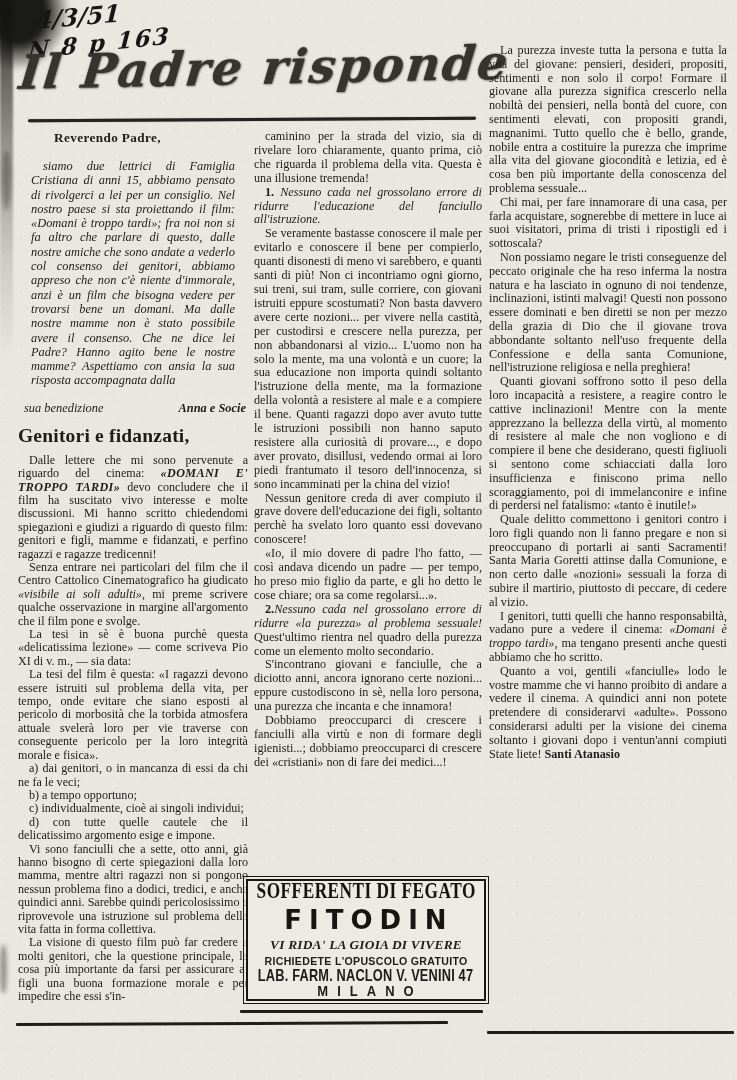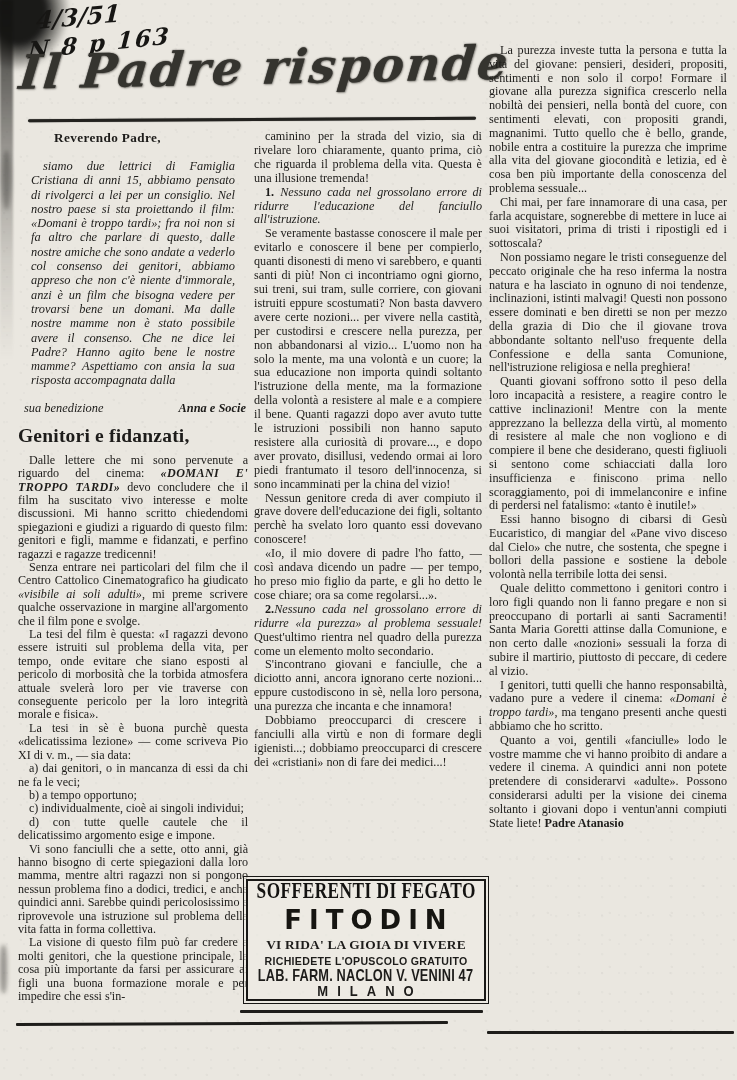--- a/index.html
+++ b/index.html
@@ -57,21 +57,21 @@
   p.li{text-indent:14px;margin:0;}
   
   .adbox{position:absolute;left:243px;top:876px;width:246px;height:128px;
     border:1.5px solid #191816;background:rgba(238,236,229,.6);box-sizing:border-box;}
   .adinner{position:absolute;inset:2px;border:2.5px solid #191816;box-sizing:border-box;
     display:flex;flex-direction:column;justify-content:center;align-items:center;padding:2px 3px;text-align:center;}
   .ad1{font-family:"Liberation Serif",serif;font-weight:700;font-size:18px;letter-spacing:.5px;
     transform:scaleY(1.25) scaleX(.96);color:#141311;white-space:nowrap;}
   .ad2{font-family:"DejaVu Sans",sans-serif;font-weight:700;font-size:26px;letter-spacing:7px;
     color:#161511;margin:3px 0 2px 6px;transform:scaleY(1.05);white-space:nowrap;}
-  .ad3{font-family:"Liberation Serif",serif;font-weight:700;font-size:13.4px;
+  .ad3{font-family:"Liberation Serif",serif;font-weight:700;font-style:italic;font-size:13.4px;
     white-space:nowrap;letter-spacing:.2px;}
   .ad4{font-family:"Liberation Sans",sans-serif;font-weight:700;font-size:10.6px;letter-spacing:.3px;
     margin-top:2px;white-space:nowrap;transform:scaleY(1.1);}
   .ad5{font-family:"Liberation Sans",sans-serif;font-weight:700;font-size:13.6px;letter-spacing:.2px;
     margin-top:1px;white-space:nowrap;transform:scaleY(1.15) scaleX(.94);}
   .ad6{font-family:"Liberation Sans",sans-serif;font-weight:700;font-size:13px;letter-spacing:9px;
     margin:1px 0 0 8px;white-space:nowrap;transform:scaleY(1.1);}
   
   .rule{position:absolute;background:#1e1d1a;border-radius:1px;}
   .rule-under-ad{left:240px;top:1010px;width:243px;height:3px;}
@@ -100,22 +100,22 @@
   <div class="col col1">
     <div class="salutation">Reverendo Padre,</div>
     <p class="letter-body">siamo due lettrici di Famiglia Cristiana di anni 15, abbiamo pensato di rivolgerci a lei per un consiglio. Nel nostro paese si sta proiettando il film: «Domani è troppo tardi»; fra noi non si fa altro che parlare di questo, dalle nostre amiche che sono andate a vederlo col consenso dei genitori, abbiamo appreso che non c'è niente d'immorale, anzi è un film che bisogna vedere per trovarsi bene un domani. Ma dalle nostre mamme non è stato possibile avere il consenso. Che ne dice lei Padre? Hanno agito bene le nostre mamme? Aspettiamo con ansia la sua risposta accompagnata dalla</p>
     <div class="sig-row">
       <span>sua benedizione</span>
       <span class="sig">Anna e Socie</span>
     </div>
     <div class="heading">Genitori e fidanzati,</div>
     <p class="b"><span>Dalle lettere che mi sono pervenute a riguardo del cinema: </span><span class="film-title">«DOMANI E' TROPPO TARDI»</span><span> devo concludere che il film ha suscitato vivo interesse e molte discussioni. Mi hanno scritto chiedendomi spiegazioni e giudizi a riguardo di questo film: genitori e figli, mamme e fidanzati, e perfino ragazzi e ragazze tredicenni!</span></p>
     <p class="b"><span>Senza entrare nei particolari del film che il Centro Cattolico Cinematografico ha giudicato </span><span class="emph">«visibile ai soli adulti»</span><span>, mi preme scrivere qualche osservazione in margine all'argomento che il film pone e svolge.</span></p>
+    <p class="b">La tesi in sè è buona purchè questa «delicatissima lezione» — come scriveva Pio XI di v. m., — sia data:</p>
     <p class="b">La tesi del film è questa: «I ragazzi devono essere istruiti sul problema della vita, per tempo, onde evitare che siano esposti al pericolo di morbosità che la torbida atmosfera attuale svelerà loro per vie traverse con conseguente pericolo per la loro integrità morale e fisica».</p>
-    <p class="b">La tesi in sè è buona purchè questa «delicatissima lezione» — come scriveva Pio XI di v. m., — sia data:</p>
     <p class="b li">a)  dai genitori, o in mancanza di essi da chi ne fa le veci;</p>
     <p class="b li">b) a tempo opportuno;</p>
     <p class="b li">c)  individualmente, cioè ai singoli individui;</p>
     <p class="b li">d)  con tutte quelle cautele che il delicatissimo argomento esige e impone.</p>
     <p class="b">Vi sono fanciulli che a sette, otto anni, già hanno bisogno di certe spiegazioni dalla loro mamma, mentre altri ragazzi non si pongono nessun problema fino a dodici, tredici, e anche quindici anni. Sarebbe quindi pericolosissimo e riprovevole una istruzione sul problema della vita  fatta in forma collettiva.</p>
     <p class="b">La visione di questo film può far credere a molti genitori, che la questione principale, la cosa più importante da farsi per assicurare ai figli una buona formazione morale e per impedire che essi s'in-</p>
   </div>
 
   <div class="col col2">
     <p class="b">caminino per la strada del vizio, sia di rivelare loro chiaramente, quanto prima, ciò che riguarda il problema della vita. Questa è una illusione tremenda!</p>
@@ -137,24 +137,23 @@
       <div class="ad5">LAB. FARM. NACLON V. VENINI 47</div>
       <div class="ad6">MILANO</div>
     </div>
   </div>
 
   <div class="col col3">
     <p class="b">La purezza investe tutta la persona e tutta la vita del giovane: pensieri, desideri, propositi, sentimenti e non solo il corpo! Formare il giovane alla purezza significa crescerlo nella nobiltà dei pensieri, nella bontà del cuore, con sentimenti elevati, con propositi grandi, magnanimi. Tutto quello che è bello, grande, nobile entra a costituire la purezza che imprime alla vita del giovane giocondità e letizia, ed è cosa ben più importante della conoscenza del problema sessuale...</p>
     <p class="b">Chi mai, per fare innamorare di una casa, per farla acquistare, sognerebbe di mettere in luce ai suoi visitatori, prima di tristi i ripostigli ed i sottoscala?</p>
     <p class="b">Non possiamo negare le tristi conseguenze del peccato originale che ha reso inferma la nostra natura e ha lasciato in ognuno di noi tendenze, inclinazioni, istinti malvagi! Questi non possono essere dominati e ben diretti se non per mezzo della grazia di Dio che il giovane trova abbondante soltanto nell'uso frequente della Confessione e della santa Comunione, nell'istruzione religiosa e nella preghiera!</p>
     <p class="b">Quanti giovani soffrono sotto il peso della loro incapacità a resistere, a reagire contro le cattive inclinazioni! Mentre con la mente apprezzano la  bellezza della virtù, al momento di  resistere al male che non vogliono e di compiere il bene che desiderano, questi figliuoli si sentono come schiacciati dalla loro insufficienza e finiscono prima nello scoraggiamento, poi di immelanconire e infine di perdersi nel fatalismo: «tanto è inutile!»</p>
-    <p class="b">Essi hanno bisogno di cibarsi di Gesù Eucaristico, di mangiar del «Pane vivo disceso dal Cielo» che nutre, che sostenta, che spegne i bollori della passione e sostiene la debole volontà nella terribile lotta dei sensi.</p>
     <p class="b">Quale delitto commettono i genitori contro i loro figli quando non li fanno pregare e non si preoccupano di portarli ai santi Sacramenti! Santa Maria Goretti attinse dalla Comunione, e non certo dalle «nozioni» sessuali la forza di subire il martirio, piuttosto di peccare, di cedere al vizio.</p>
     <p class="b"><span>I genitori, tutti quelli che hanno responsabiltà,  vadano pure a vedere il cinema: </span><span class="emph">«Domani è troppo tardi»</span><span>, ma tengano presenti anche questi abbiamo che ho scritto.</span></p>
-    <p class="b"><span>Quanto a voi, gentili «fanciulle» lodo le vostre mamme che vi hanno proibito di andare a vedere il cinema. A quindici anni non potete pretendere di considerarvi «adulte». Possono considerarsi adulti per la visione dei cinema soltanto i giovani dopo i ventun'anni compiuti State liete! </span><span class="author">Padre Atanasio</span></p>
+    <p class="b"><span>Quanto a voi, gentili «fanciulle» lodo le vostre mamme che vi hanno proibito di andare a vedere il cinema. A quindici anni non potete pretendere di considerarvi «adulte». Possono considerarsi adulti per la visione dei cinema soltanto i giovani dopo i ventun'anni compiuti State liete! </span><span class="author">Santi Atanasio</span></p>
   </div>
 
   <div class="rule rule-under-ad"></div>
   <div class="rule rule-col1"></div>
   <div class="rule rule-col3"></div>
   <div class="page-number">163</div>
 
 </div>
 
 </body></html>

